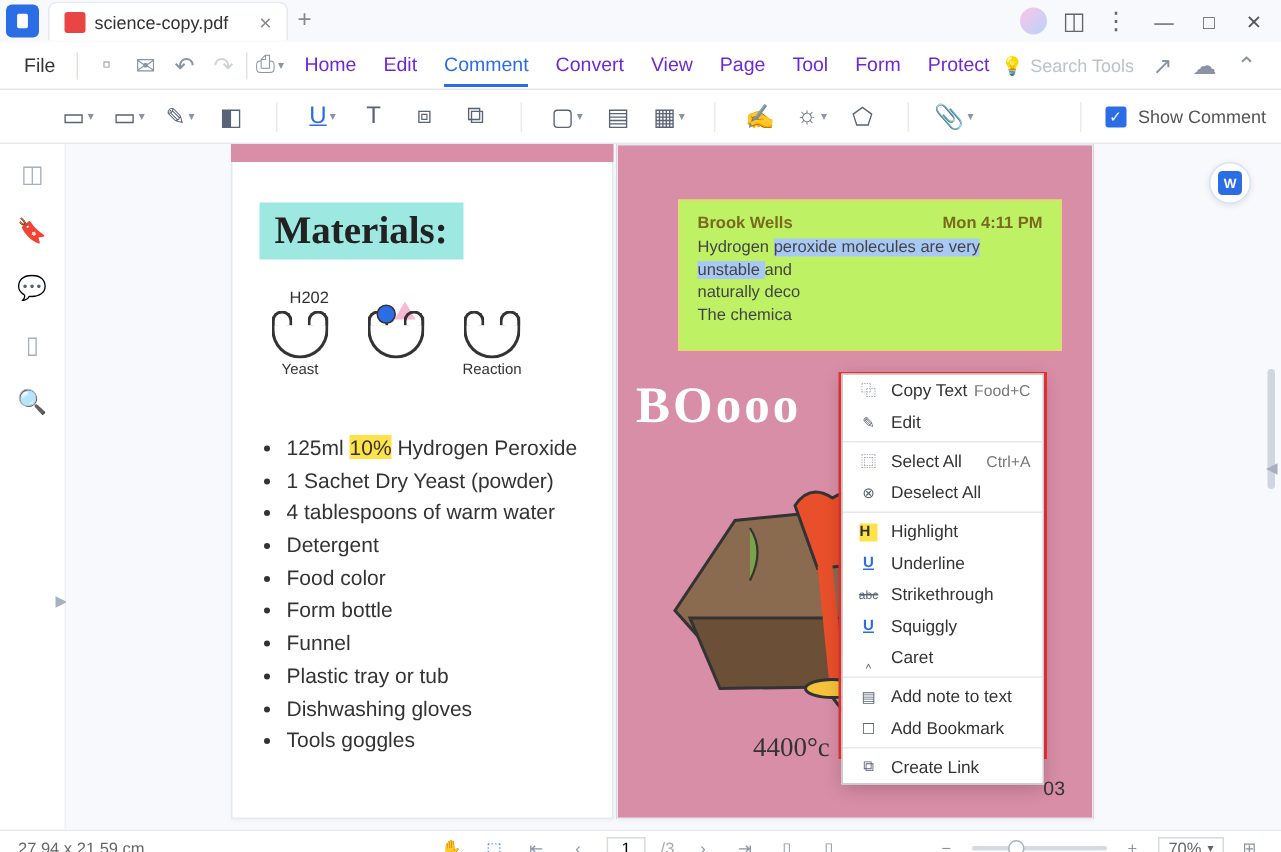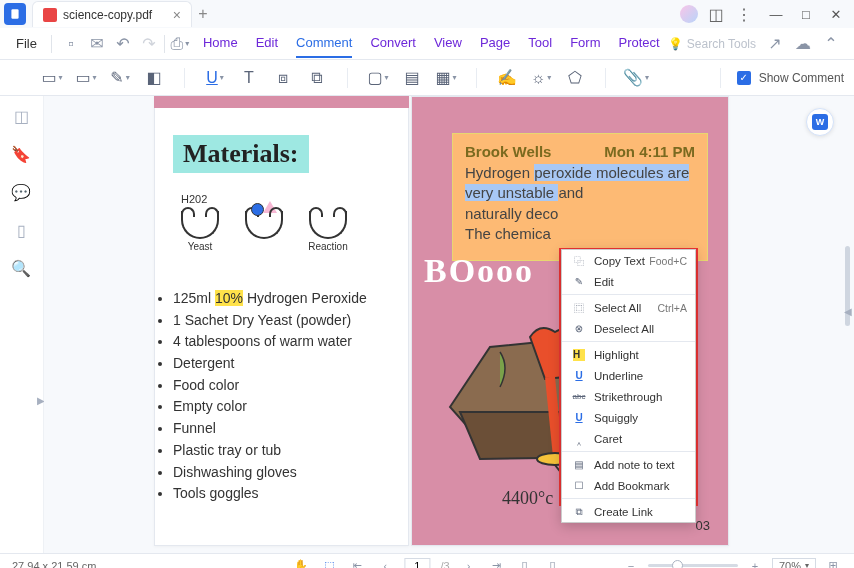--- a/index.html
+++ b/index.html
@@ -58,25 +58,25 @@
 .diagram-row { display: flex; align-items: flex-start; gap: 10px; }
 .circle-blue { width: 13px; height: 13px; border-radius: 50%; background: #2b6de5; border: 1px solid #333; display: inline-block; }
 .tri-pink { width: 0; height: 0; border-left: 7px solid transparent; border-right: 7px solid transparent; border-bottom: 12px solid #f7b8d4; display: inline-block; }
 .cup { width: 38px; height: 28px; border: 2px solid #333; border-top: none; border-radius: 0 0 19px 19px; position: relative; margin: 6px 8px 2px; }
 .cup::before, .cup::after { content: ""; position: absolute; top: -4px; width: 10px; height: 8px; border: 2px solid #333; border-bottom: none; border-radius: 10px 10px 0 0; }
 .cup::before { left: -2px; }
 .cup::after { right: -2px; }
 .cup-label { font-size: 10px; text-align: center; }
 
 .list { margin-top: 36px; font-size: 14px; color: #333; line-height: 1.55; }
-.list li { list-style: disc; }
+.list li { list-style: disc; margin-left: 18px; }
 .hl { background: #ffe24a; }
 
 
-.note { position: absolute; top: 36px; left: 40px; right: 20px; background: #fdba74; border: 1px solid #e8d770; padding: 9px 12px 16px; font-size: 15px; }
+.note { position: absolute; top: 36px; left: 40px; right: 20px; background: #bef264; border: 1px solid #e8d770; padding: 9px 12px 16px; font-size: 11px; }
 .note-header { display: flex; justify-content: space-between; color: #7a6a1f; font-weight: 600; margin-bottom: 3px; }
 .note-body { color: #444; line-height: 1.35; }
 .note-sel { background: #a8c8f5; }
 
 .booom { position: absolute; top: 155px; left: 12px; font-size: 34px; color: #fff; font-family: "Comic Sans MS", cursive; font-weight: 700; letter-spacing: 2px; }
 .volcano { position: absolute; top: 220px; left: 18px; width: 250px; }
 .temp { position: absolute; bottom: 36px; left: 90px; font-family: "Comic Sans MS", cursive; font-size: 18px; color: #333; }
 .pagenum { position: absolute; bottom: 12px; right: 18px; color: #333; font-size: 13px; }
 
 
@@ -212,21 +212,21 @@
 
   <div class="canvas">
     <div class="doc-wrap">
 
       <div class="page page-left" style="position:relative">
         <div class="page-top" style="position:absolute;top:-1px;left:-1px;right:-1px"></div>
         <div style="margin-top:10px">
           <span class="materials-heading">Materials:</span>
         </div>
         <div class="diagram">
-          <div style="margin-left:8px">H202</div>
+          <div style="margin-left:20px">H202</div>
           <div class="diagram-row">
             <div>
                 <div class="cup"></div>
                 <div class="cup-label">Yeast</div>
               </div>
             <div>
                 <div class="cup">
                   <span class="circle-blue" style="position:absolute;top:-8px;left:4px"></span>
                   <span class="tri-pink" style="position:absolute;top:-10px;right:4px"></span>
                 </div>
@@ -237,21 +237,21 @@
                 <div class="cup-label">Reaction</div>
               </div>
           </div>
         </div>
         <ul class="list">
           <li><span>125ml </span><span class="hl">10%</span><span> Hydrogen Peroxide</span></li>
           <li>1 Sachet Dry Yeast (powder)</li>
           <li>4 tablespoons of warm water</li>
           <li>Detergent</li>
           <li>Food color</li>
-          <li>Empty color</li>
+          <li>Form bottle</li>
           <li>Funnel</li>
           <li>Plastic tray or tub</li>
           <li>Dishwashing gloves</li>
           <li>Tools goggles</li>
         </ul>
       </div>
 
       <div class="page page-right">
         <div class="note">
           <div class="note-header">

